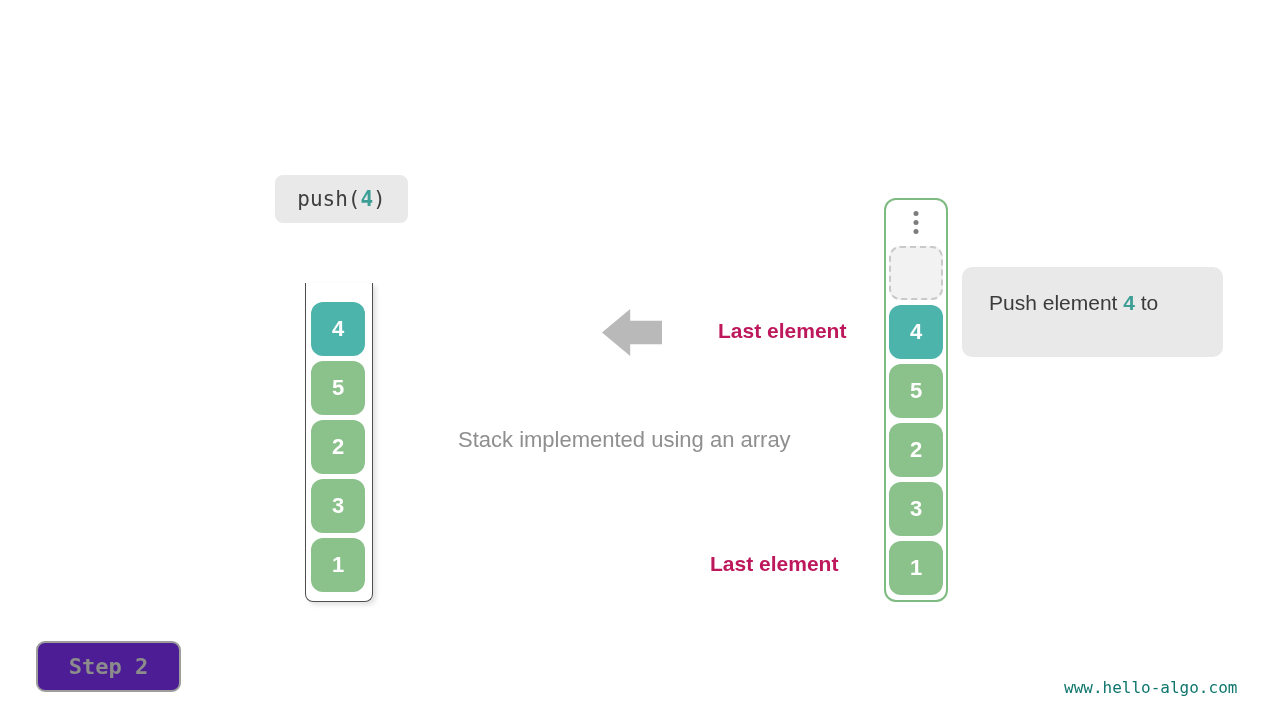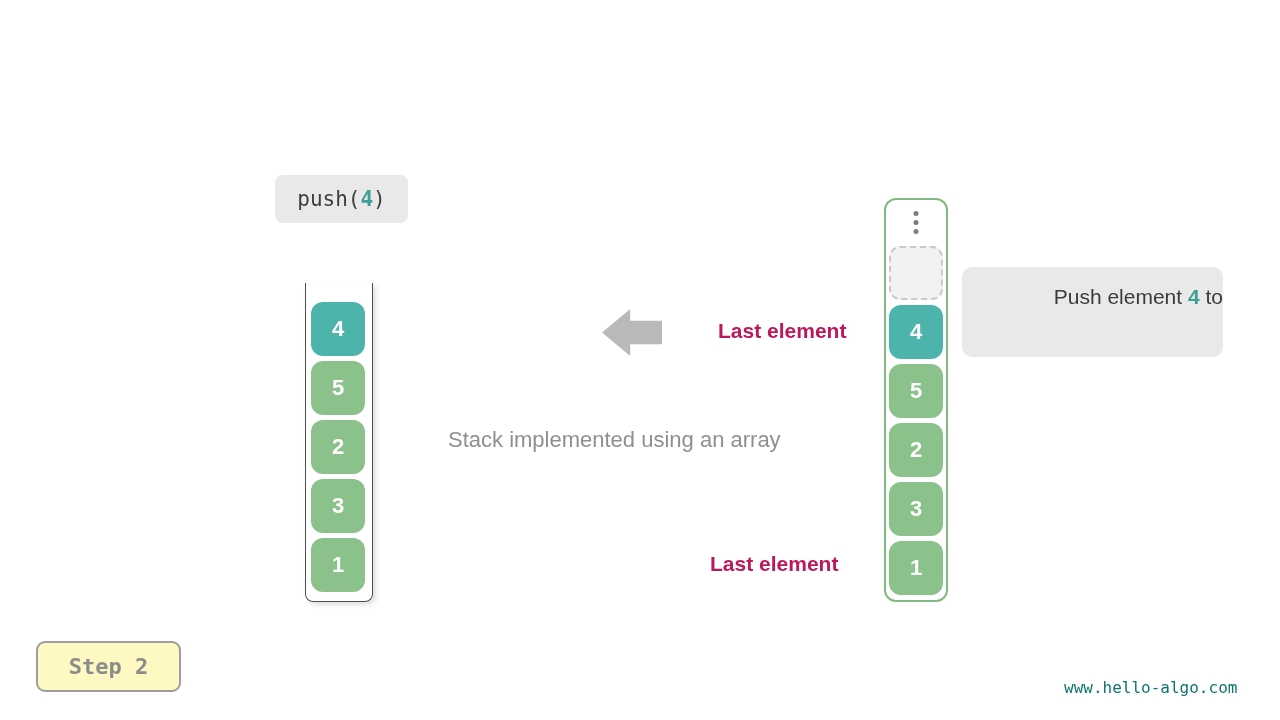--- a/index.html
+++ b/index.html
@@ -1,19 +1,18 @@
 <!DOCTYPE html>
 <html style="--teal-cell: #4db4ac; --green-cell: #8bc18b; --teal-text: #3d9e96; --container-green: #7dbb81; --gray-box: #e9e9e9; --arrow-gray: #b9b9b9;"><head>
 <meta charset="utf-8">
 <style>
   html,body{margin:0;padding:0;background:#ffffff;}
   .canvas{
     position:relative;width:1280px;height:720px;background:#ffffff;overflow:hidden;
     font-family:"Liberation Sans",sans-serif;
-    text-align:right;
   }
 
   
   .push-box{
     position:absolute;left:275px;top:175px;width:133px;height:48px;
     background:var(--gray-box,#e9e9e9);border-radius:8px;
     display:flex;align-items:center;justify-content:center;
     font-family:"DejaVu Sans Mono","Liberation Mono",monospace;
     font-size:21px;color:#3f3f3f;
   }
@@ -44,21 +43,21 @@
   
   .arrow-left{
     position:absolute;left:602px;top:309px;width:60px;height:47px;
     background:var(--arrow-gray,#b9b9b9);
     clip-path:polygon(0% 50%,47% 0%,47% 25%,100% 25%,100% 75%,47% 75%,47% 100%);
   }
   .bold-label{position:absolute;font-weight:bold;font-size:21px;color:#be185d;white-space:nowrap;}
   .last-label{left:718px;top:319px;}
   .first-label{left:710px;top:552px;}
   .caption{
-    position:absolute;left:448px;top:427px;font-size:22px;color:#8f8f8f;white-space:nowrap;
+    position:absolute;left:458px;top:427px;font-size:22px;color:#8f8f8f;white-space:nowrap;
   }
 
   
   .right-stack{
     position:absolute;left:884px;top:198px;width:64px;height:404px;
     border:2px solid var(--container-green,#7dbb81);border-radius:12px;
     box-sizing:border-box;background:#ffffff;
   }
   .dots{
     position:absolute;left:50%;top:11px;transform:translateX(-50%);
@@ -73,27 +72,27 @@
   .right-stack .pos-0{top:105px;}
   .right-stack .pos-1{top:164px;}
   .right-stack .pos-2{top:223px;}
   .right-stack .pos-3{top:282px;}
   .right-stack .pos-4{top:341px;}
 
   
   .callout{
     position:absolute;left:962px;top:267px;width:261px;height:90px;box-sizing:border-box;
     background:var(--gray-box,#e9e9e9);border-radius:10px;
-    padding:15px 0 0 27px;font-size:21px;line-height:30px;color:#3b3b3b;
+    padding:21px 0 0 27px;font-size:21px;line-height:30px;color:#3b3b3b;
   }
 
   
   .step-box{
     position:absolute;left:36px;top:641px;width:145px;height:51px;box-sizing:border-box;
-    border:2px solid #9d9d9d;border-radius:9px;background:#fef9c3;
+    border:2px solid #9d9d9d;border-radius:9px;background:#4c1d95;
     display:flex;align-items:center;justify-content:center;
     font-family:"DejaVu Sans Mono","Liberation Mono",monospace;
     font-size:22px;font-weight:bold;color:#8c8c8c;
   }
 
   
   .watermark{
     position:absolute;left:1064px;top:678px;
     font-family:"DejaVu Sans Mono","Liberation Mono",monospace;
     font-size:16px;color:#0f766e;white-space:nowrap;

